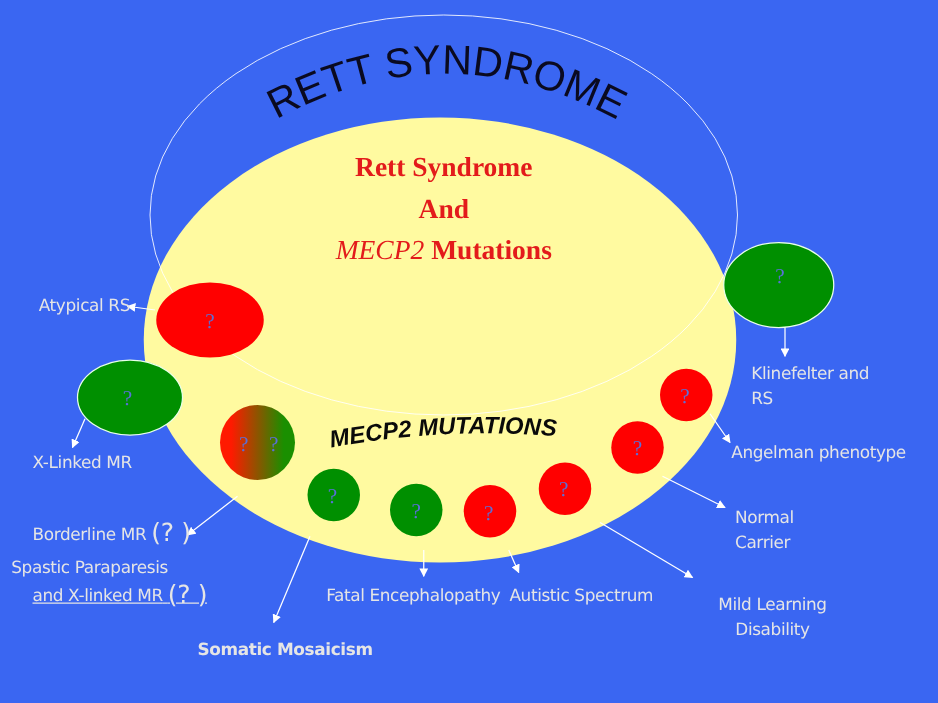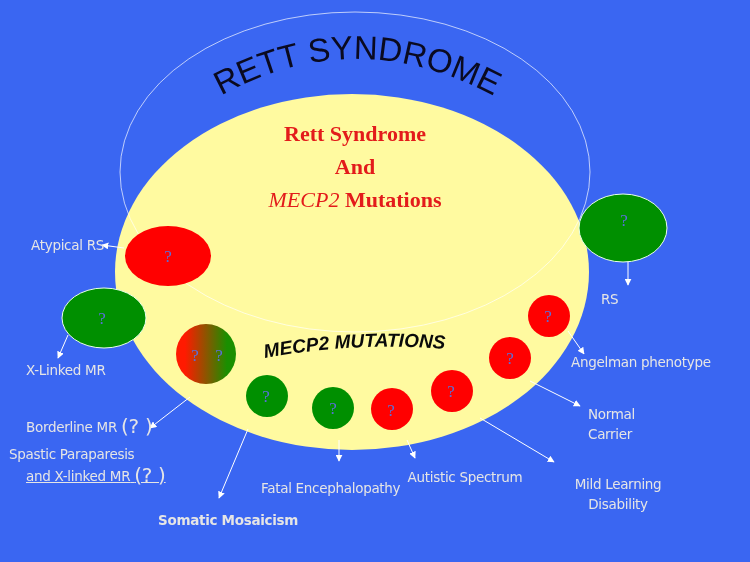--- a/index.html
+++ b/index.html
@@ -88,28 +88,29 @@
 <div class="lbl" style="left:26px; top:416px;">
   <span>Borderline  MR</span>
   <span class="q">(? )</span>
 </div>
 <div class="lbl" style="left:9px; top:444px;">Spastic Paraparesis</div>
 <div class="lbl" style="left:26px; top:465px;text-decoration:underline;">
   <span>and X-linked MR</span>
   <span class="q">(? )</span>
 </div>
 <div class="lbl" style="left:158px; top:510px;font-weight:bold;">Somatic Mosaicism</div>
-<div class="lbl" style="left:261px; top:467px;margin-top:11px;">Fatal Encephalopathy</div>
+<div class="lbl" style="left:261px; top:467px;">Fatal Encephalopathy</div>
 <div class="lbl center" style="left:404px; top:467px; width:122px;">
   <div>Autistic Spectrum</div>
 </div>
 <div class="lbl center" style="left:570px; top:474px; width:96px;">
   <div>Mild Learning</div>
   <div>Disability</div>
 </div>
 <div class="lbl" style="left:588px; top:404px;">
   <div>Normal</div>
   <div>Carrier</div>
 </div>
-<div class="lbl" style="left:571px; top:352px;">Angelman phenotype</div>
+<div class="lbl" style="left:585px; top:352px;">Angelman phenotype</div>
 <div class="lbl" style="left:601px; top:289px;">
+  <div>Klinefelter and</div>
   <div>RS</div>
 </div>
 
 </body></html>

